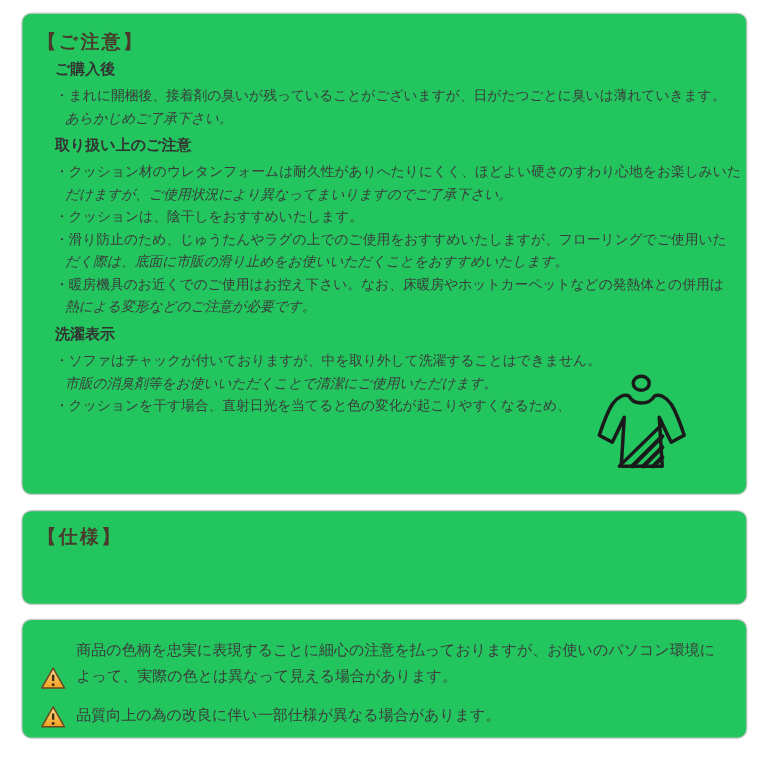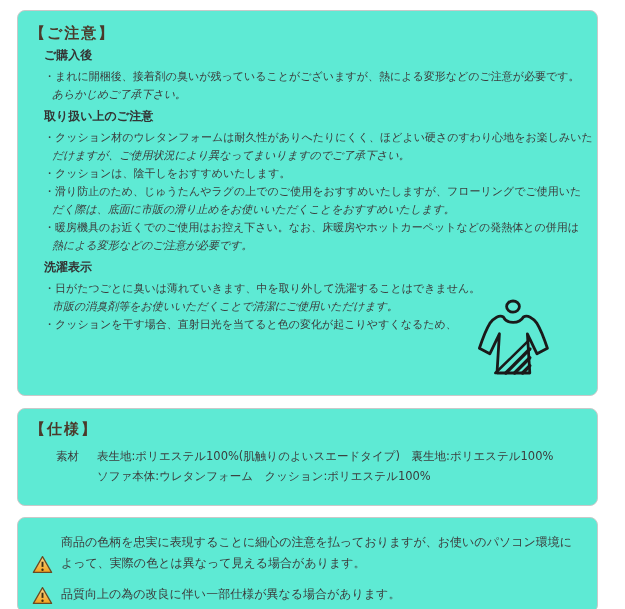--- a/index.html
+++ b/index.html
@@ -10,21 +10,21 @@
     color: #3c3c3c;
     position: relative;
   }
   .page { width: 625px; height: 609px; padding-top: 10px; }
 
   .panel {
     width: 581px;
     margin-left: 17px;
     border: 1px solid var(--border, #c9c9c9);
     border-radius: 8px;
-    background: #5eead4;
+    background: #22c55e;
     position: relative;
   }
   .panel-title {
     font-size: 15px;
     font-weight: bold;
     letter-spacing: 2px;
     color: var(--heading, #4b3a2b);
     line-height: 20px;
   }
 
@@ -41,21 +41,21 @@
   }
   .ln.cont { padding-left: 8px; font-style: italic; }
 
   .laundry-icon {
     position: absolute;
     right: 44px; bottom: 10px;
     width: 80px; height: 88px;
   }
 
   
-  .spec { height: 98px; margin-top: 12px; padding: 10px 12px; }
+  .spec { height: 76px; margin-top: 12px; padding: 10px 12px; }
   .spec-row { display: flex; margin-top: 7px; }
   .spec-label {
     font-size: 11.5px; font-weight: normal; color: #3c3c3c;
     margin-left: 26px; margin-right: 18px; line-height: 20px;
     flex: 0 0 auto;
   }
   .spec-lines p {
     font-size: 11.5px; line-height: 20px; color: #3c3c3c; white-space: nowrap;
   }
 
@@ -69,38 +69,38 @@
 </head>
 <body>
 
 <div class="page">
 
   <section class="panel notice">
     <h2 class="panel-title">【ご注意】</h2>
 
     <div class="nsection">
       <h3>ご購入後</h3>
-      <p class="ln">・まれに開梱後、接着剤の臭いが残っていることがございますが、熱による変形などのご注意が必要です。</p>
+      <p class="ln">・まれに開梱後、接着剤の臭いが残っていることがございますが、日がたつごとに臭いは薄れていきます。</p>
       <p class="ln cont">あらかじめご了承下さい。</p>
     </div>
 
     <div class="nsection">
       <h3>取り扱い上のご注意</h3>
       <p class="ln">・クッション材のウレタンフォームは耐久性がありへたりにくく、ほどよい硬さのすわり心地をお楽しみいた</p>
       <p class="ln cont">だけますが、ご使用状況により異なってまいりますのでご了承下さい。</p>
       <p class="ln">・クッションは、陰干しをおすすめいたします。</p>
       <p class="ln">・滑り防止のため、じゅうたんやラグの上でのご使用をおすすめいたしますが、フローリングでご使用いた</p>
       <p class="ln cont">だく際は、底面に市販の滑り止めをお使いいただくことをおすすめいたします。</p>
       <p class="ln">・暖房機具のお近くでのご使用はお控え下さい。なお、床暖房やホットカーペットなどの発熱体との併用は</p>
       <p class="ln cont">熱による変形などのご注意が必要です。</p>
     </div>
 
     <div class="nsection">
       <h3>洗濯表示</h3>
-      <p class="ln">・日がたつごとに臭いは薄れていきます、中を取り外して洗濯することはできません。</p>
+      <p class="ln">・ソファはチャックが付いておりますが、中を取り外して洗濯することはできません。</p>
       <p class="ln cont">市販の消臭剤等をお使いいただくことで清潔にご使用いただけます。</p>
       <p class="ln">・クッションを干す場合、直射日光を当てると色の変化が起こりやすくなるため、</p>
     </div>
 
     <svg class="laundry-icon" viewBox="0 0 100 108" fill="none" stroke="#1a1a1a" stroke-width="3.5" stroke-linejoin="round" stroke-linecap="round">
       <ellipse cx="50" cy="11" rx="8" ry="7"></ellipse>
       <path d="M38,24
                C33,21 26,25 21,32
                C16,40 12,51 8,63
                L21,70
@@ -115,27 +115,20 @@
                C58,33 42,33 38,24 Z"></path>
       <path d="M28,94 L71,52" stroke-width="3.2"></path>
       <path d="M41,94 L71,64" stroke-width="4.2"></path>
       <path d="M52,94 L71,75" stroke-width="4.2"></path>
       <path d="M62,94 L71,85" stroke-width="4.2"></path>
     </svg>
   </section>
 
   <section class="panel spec">
     <h2 class="panel-title">【仕様】</h2>
-    <div class="spec-row">
-      <span class="spec-label">素材</span>
-      <div class="spec-lines">
-        <p>表生地:ポリエステル100%(肌触りのよいスエードタイプ)　裏生地:ポリエステル100%</p>
-        <p>ソファ本体:ウレタンフォーム　クッション:ポリエステル100%</p>
-      </div>
-    </div>
   </section>
 
   <section class="panel warnings">
 
     <div class="warn-item">
       <svg class="warn-icon" viewBox="0 0 26 24">
         <defs>
           <linearGradient id="wg1" x1="0" y1="0" x2="0" y2="1">
             <stop offset="0" stop-color="#fcd98c"></stop>
             <stop offset="1" stop-color="#f2a11c"></stop>

